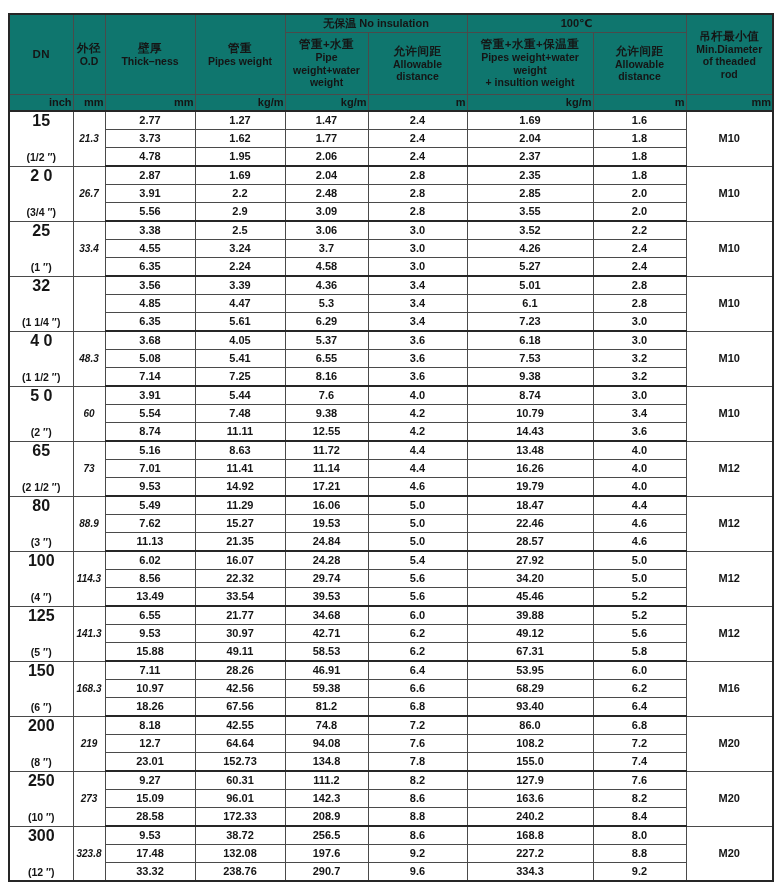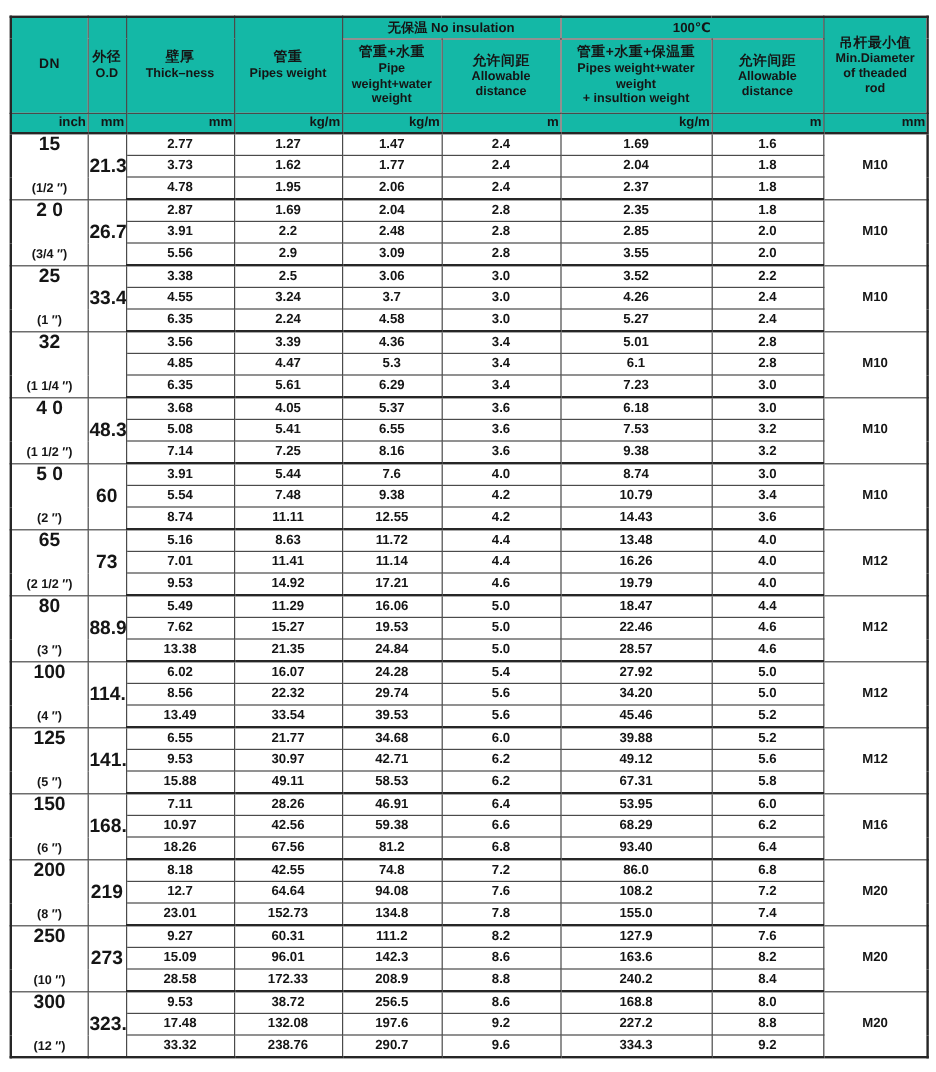--- a/index.html
+++ b/index.html
@@ -12,33 +12,33 @@
   table{
     border-collapse:collapse;table-layout:fixed;width:764px;
     border:2px solid #262626;
   }
   th,td{
     border:1px solid #4a4a4a;
     text-align:center;vertical-align:middle;
     padding:0 1px;font-weight:bold;color:#151515;
     overflow:hidden;
   }
-  thead th{background:#14b8a6;}
+  thead th{background:#0f766e;}
   .hrowA{height:18px;}
   .hrowB{height:62px;}
   .units{height:17px;}
   .units th{font-size:11px;border-bottom:2px solid #262626;text-align:right;}
   .zh{display:block;font-size:11.5px;line-height:14px;letter-spacing:.5px;}
   .en{display:block;font-size:10.5px;line-height:12.5px;font-weight:bold;}
   .grouphead{font-size:11px;}
   tbody td{height:17px;font-size:11px;line-height:13px;}
   tbody tr.group-end td{border-bottom:2px solid #262626;}
   td.dn-cell .dn-num{display:block;font-size:16px;line-height:13px;}
   td.dn-cell .dn-inch{display:block;font-size:10.5px;line-height:12px;margin-top:24px;}
-  td.od-cell{font-size:16px;}
+  td.od-cell{font-size:10px;font-style:italic;}
   td.rod-cell{font-size:11px;margin-top:24px;}
 </style>
 </head>
 <body>
 
 <div class="sheet">
   <table>
     <colgroup>
       <col style="width:64px">
         <col style="width:32px">
@@ -337,21 +337,21 @@
         </tr>
         <tr>
           <td>7.62</td>
           <td>15.27</td>
           <td>19.53</td>
           <td>5.0</td>
           <td>22.46</td>
           <td>4.6</td>
         </tr>
         <tr class="group-end">
-          <td>13.38</td>
+          <td>11.13</td>
           <td>21.35</td>
           <td>24.84</td>
           <td>5.0</td>
           <td>28.57</td>
           <td>4.6</td>
         </tr>
         <tr>
           <td rowspan="3" class="dn-cell">
             <span class="dn-num">100</span>
             <span class="dn-inch">(4 ″)</span>

